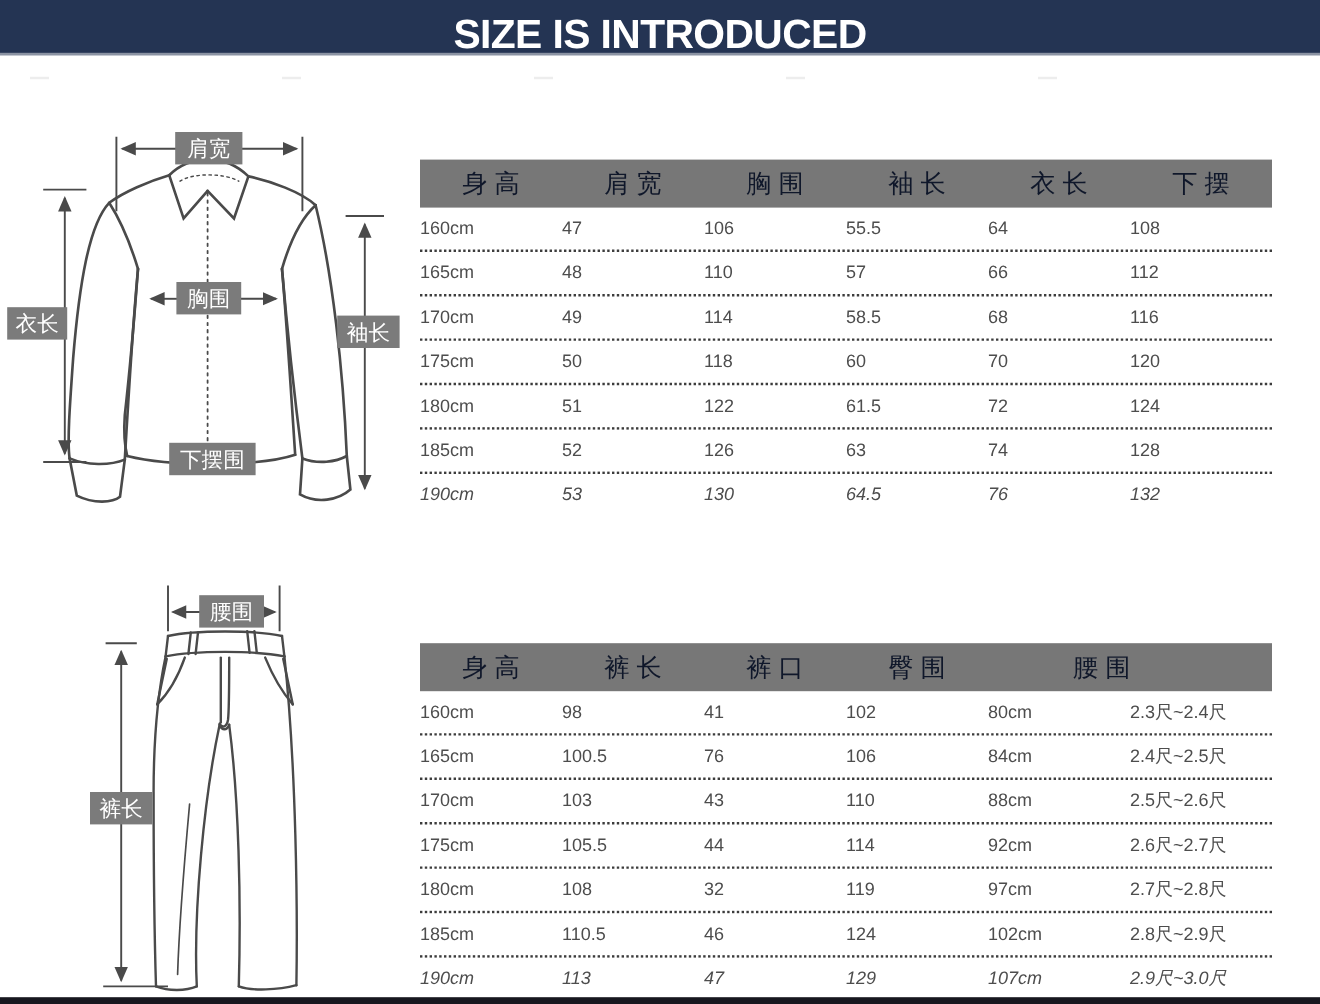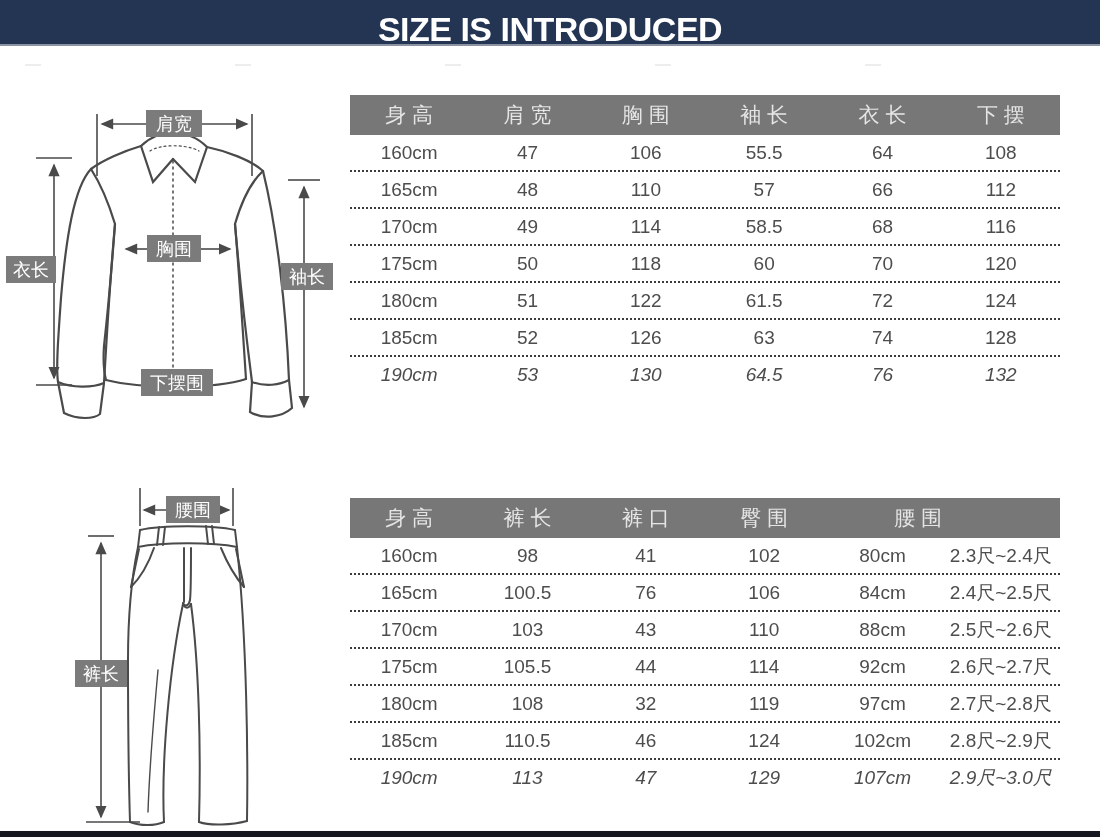--- a/index.html
+++ b/index.html
@@ -11,25 +11,25 @@
             gap:40px;color:#fff;}
   .title-zh{font-size:31px;font-weight:700;letter-spacing:2px;}
   .title-en{font-size:34px;font-weight:800;letter-spacing:-0.5px;margin-top:14px;}
   
   .faint-dashes{position:absolute;top:64px;left:25px;right:25px;height:2px;
                 background:repeating-linear-gradient(90deg,#ededed 0 16px,transparent 16px 210px);}
   
   .size-table{position:absolute;left:350px;width:710px;}
   #shirt-table{top:95px;}
   #pants-table{top:498px;}
-  .thead{display:grid;grid-template-columns:repeat(6,1fr);background:#777777;color:#e5e5e5;
-         height:40px;align-items:center;text-align:center;font-size:21px;font-weight:500;}
+  .thead{display:grid;grid-template-columns:repeat(6,1fr);background:#777777;color:#0f172a;
+         height:40px;align-items:center;text-align:center;font-size:21px;font-weight:500;margin-top:38px;}
   .thead .hcell.span2{grid-column:span 2;padding-right:47px;}
   .tbody .trow{display:grid;grid-template-columns:repeat(6,1fr);height:35px;align-items:center;
-         text-align:center;font-size:19px;color:#4d4d4d;border-bottom:2px dotted #3c3c3c;}
+         text-align:left;font-size:15px;color:#4d4d4d;border-bottom:2px dotted #3c3c3c;}
   .tbody .trow:last-child{border-bottom:none;font-style:italic;}
   
   .diagram{position:absolute;left:0;}
   #shirt-svg{top:88px;}
   #pants-svg{top:480px;}
   .chip-text{fill:#ffffff;font-size:18px;font-family:"Liberation Sans",sans-serif;}
   
   .bottom-bar{position:absolute;left:0;right:0;bottom:0;height:6px;background:#17171f;}
 </style>
 </head>

